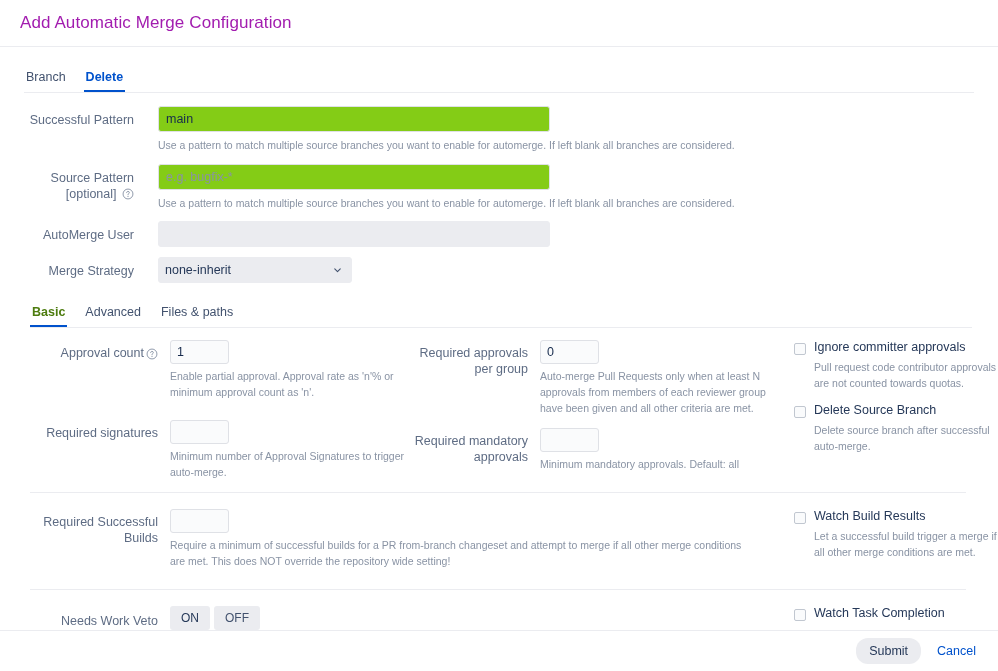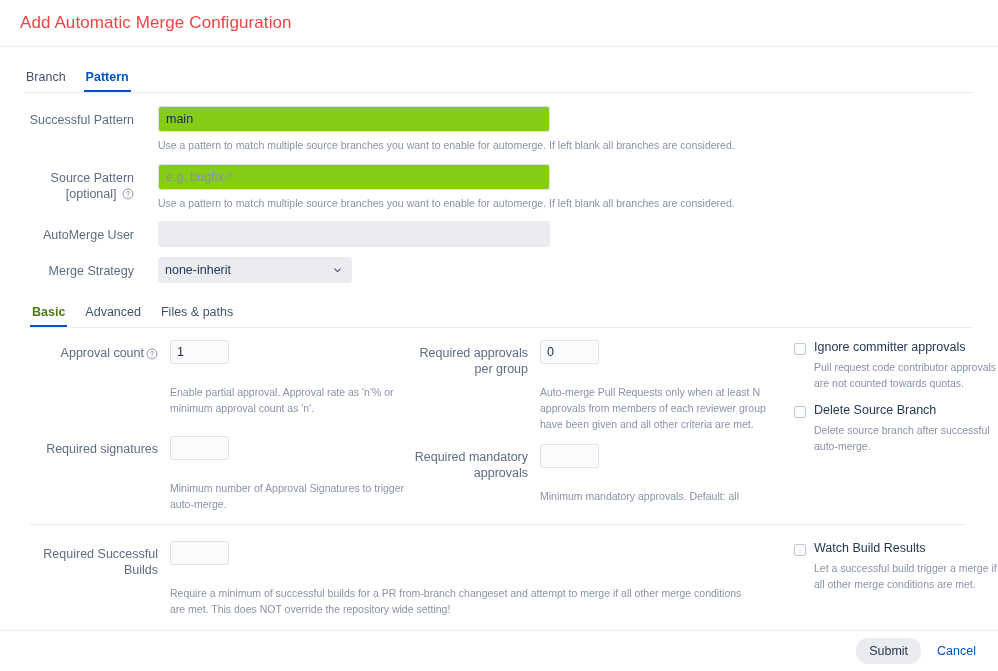--- a/index.html
+++ b/index.html
@@ -17,21 +17,21 @@
   .dialog-header {
     height: 47px;
     padding: 0 20px;
     display: flex; align-items: center;
     border-bottom: 1px solid #ebecf0;
     background: #fff;
   }
   .dialog-title {
     font-size: 17px;
     font-weight: 400;
-    color: #ef4444;
+    color: #a21caf;
     letter-spacing: .1px;
   }
 
   
   .dialog-body {
     position: relative;
     padding: 0 24px;
     height: 583px;
     overflow: hidden;
   }
@@ -191,21 +191,21 @@
     font-size: 12.5px;
     color: #172b4d;
     padding: 0 6px;
     font-family: "Liberation Sans", sans-serif;
     outline: none;
   }
   .sub-help {
     font-size: 10.5px;
     color: #8993a4;
     line-height: 16px;
-    margin-top: 20px;
+    margin-top: 4px;
     width: 238px;
   }
   .sub-help.w-medium { width: 235px; }
 
   
   .check-item { display: flex; align-items: flex-start; margin-bottom: 11px; }
   .check-box {
     width: 12px; height: 12px;
     border: 1px solid #c1c7d0;
     border-radius: 2px;
@@ -285,21 +285,21 @@
 <div class="page">
 
   <div class="dialog-header">
     <div class="dialog-title">Add Automatic Merge Configuration</div>
   </div>
 
   <div class="dialog-body">
 
     <div class="tabbar">
       <div class="tab">Branch</div>
-      <div class="tab active">Pattern</div>
+      <div class="tab active">Delete</div>
     </div>
 
     <div class="field-row">
       <div class="field-label">
         <span class="lbl-text">Successful Pattern</span>
       </div>
       <div class="field-control">
         <input class="txt-input" type="text" value="main" style="">
         <div class="helptext">Use a pattern to match multiple source branches you want to enable for automerge. If left blank all branches are considered.</div>
       </div>

